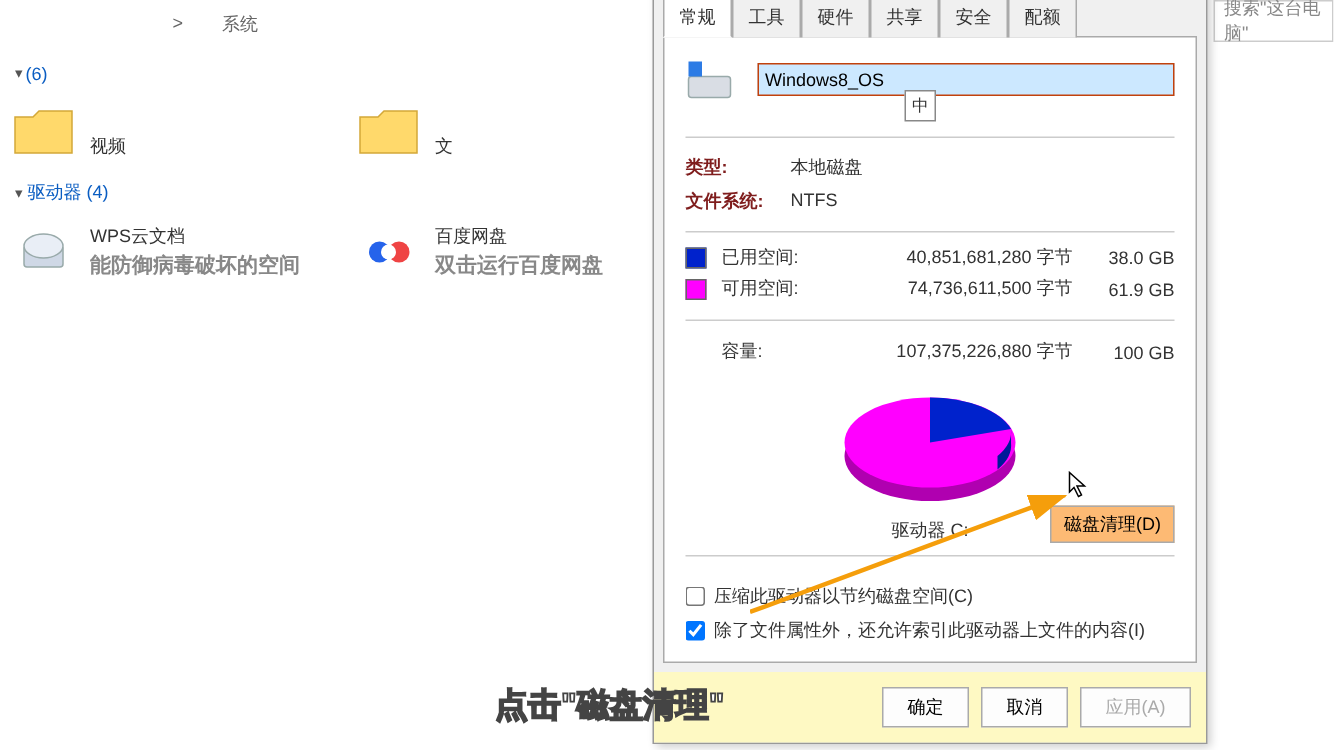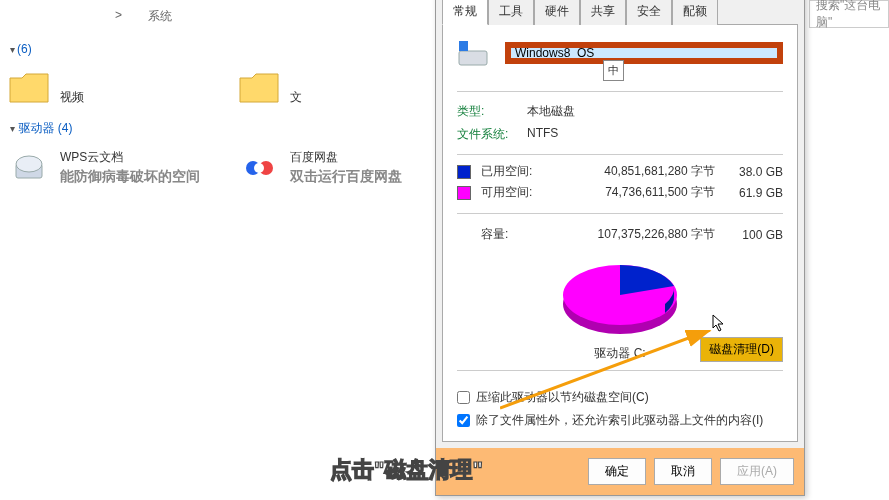--- a/index.html
+++ b/index.html
@@ -26,41 +26,41 @@
     position: absolute; right: 84px; top: -10px; width: 370px; height: 506px;
     background: #f0f0f0; border: 1px solid #999; box-shadow: 2px 2px 6px rgba(0,0,0,.2);
     display: flex; flex-direction: column;
   }
   .tabs { display: flex; padding: 6px 6px 0 6px; gap: 0; background: #f0f0f0; }
   .tab { padding: 4px 10px; border: 1px solid #aaa; border-bottom: none; background: #f0f0f0; position: relative; top: 1px; font-size:12px;}
   .tab.active { background: #fff; z-index: 2; border-bottom:1px solid #fff;}
   .tab-body { flex: 1; margin: 0 6px 6px 6px; background: #fff; border: 1px solid #aaa; padding: 12px 14px; display:flex; flex-direction:column; overflow:hidden;}
   .drive-row { display:flex; align-items:center; gap:16px; margin-bottom:14px;}
   .drive-row .drive-big { width:32px; height:32px; }
-  .name-input { flex:1; height:22px; border:6px solid #c2410c; padding:0 4px; font-size:12px; background:#cce8ff; color:#000;}
+  .name-input { flex:1; height:22px; border:1px solid #c2410c; padding:0 4px; font-size:12px; background:#cce8ff; color:#000;}
   .name-input::selection { background:#3399ff; color:#fff;}
   .ime-indicator { position:absolute; top:60px; left:603px; border:1px solid #888; background:#fff; padding:2px 4px; font-size:11px;}
   .info-row { display:flex; gap:14px; padding:3px 0; font-size:12px;}
-  .info-row .k { width:56px; color:#15803d; }
+  .info-row .k { width:56px; color:#7f1d1d;font-weight:bold; }
   hr.sep { border:none; border-top:1px solid #ccc; margin:8px 0;}
   .usage { display:flex; flex-direction:column; gap:4px;}
   .usage-row { display:flex; align-items:center; gap:10px;}
   .swatch { width:14px; height:14px; border:1px solid #666;}
   .sw-used { background:#0022cc;}
   .sw-free { background:#ff00ff;}
   .usage-row .k { width:70px;}
   .usage-row .bytes { flex:1; text-align:right;}
   .usage-row .gb { width:58px; text-align:right;}
   .piewrap { display:flex; flex-direction:column; align-items:center; padding:10px 0 0 0; position:relative;}
   .pie { width:150px; height:90px;}
   .drive-c-label { font-size:12px; margin-top:2px;}
-  .cleanup-btn { position:absolute; right:0; bottom:0; padding:3px 8px; border:1px solid #aaa; background:#eab308; font-size:12px;}
+  .cleanup-btn { position:absolute; right:0; bottom:0; padding:3px 8px; border:1px solid #aaa; background:#fdba74; font-size:12px;}
   .checks { display:flex; flex-direction:column; gap:6px; margin-top:auto; padding-top:8px;}
   .chk { display:flex; align-items:center; gap:6px; font-size:12px;}
-  .dialog-buttons { display:flex; justify-content:flex-end; gap:8px; padding:10px; background:#fdba74;}
+  .dialog-buttons { display:flex; justify-content:flex-end; gap:8px; padding:10px; background:#fef9c3;}
   .dlg-btn { padding:4px 16px; border:1px solid #aaa; background:#fdfdfd; font-size:12px;}
   .dlg-btn.disabled { color:#aaa;}
 
   
   .anno-arrow { position:absolute; left:500px; top:330px; pointer-events:none;}
   .caption { position:absolute; left:330px; top:455px; font-size:22px; color:#fff; -webkit-text-stroke:1.2px #444; font-weight:600; pointer-events:none;}
   .cursor { position:absolute; left:712px; top:314px; width:14px; height:18px; pointer-events:none;}
 </style>
 </head>
 <body>

